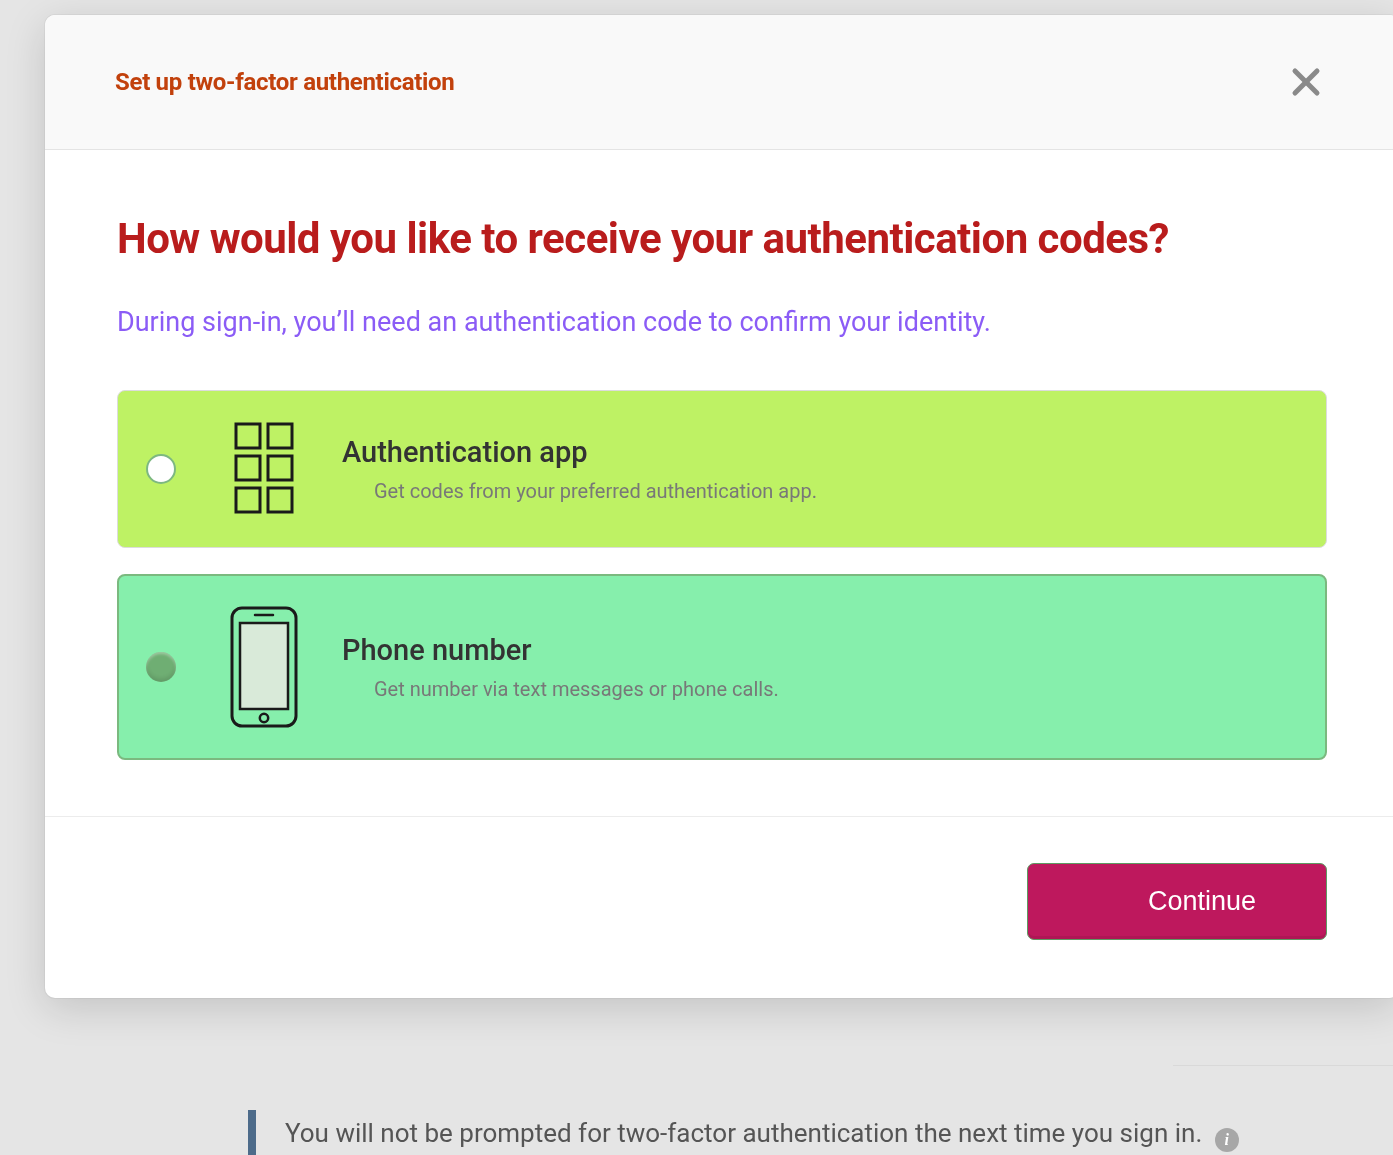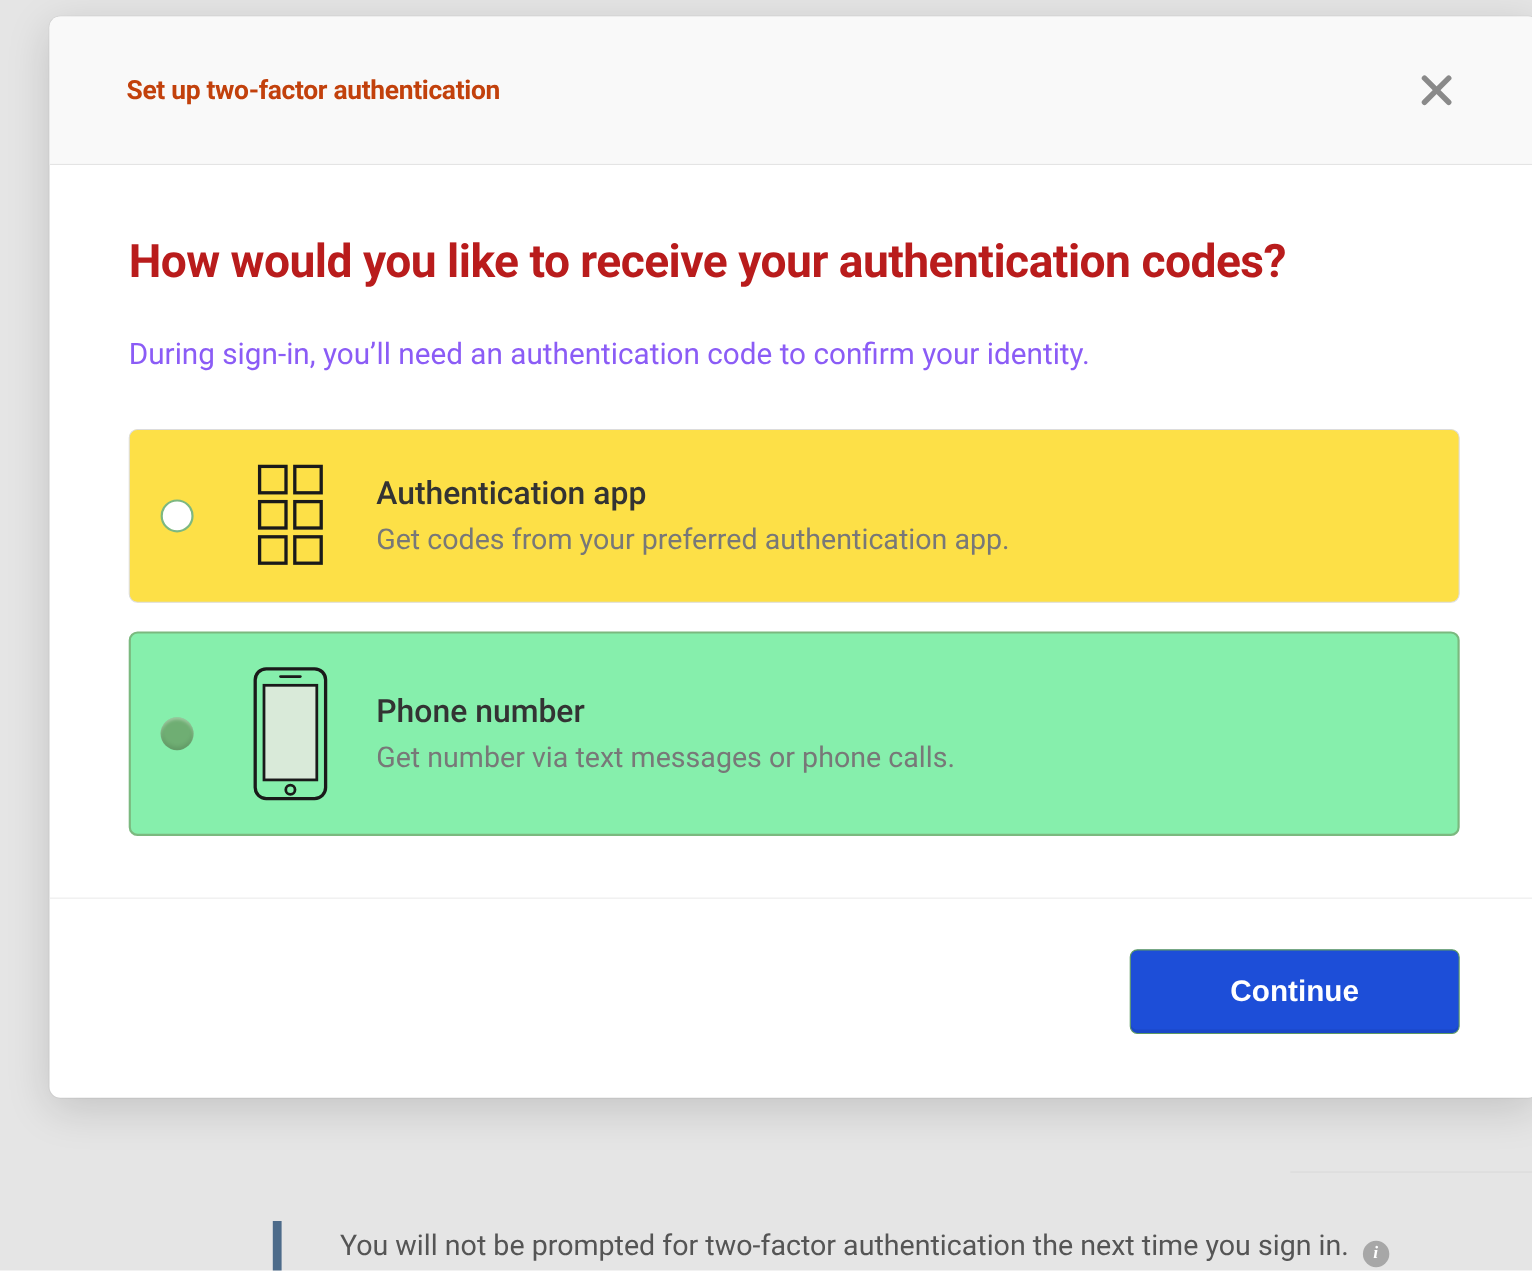--- a/index.html
+++ b/index.html
@@ -8,21 +8,20 @@
       background: #e5e5e5;
       width: 1393px;
       height: 1155px;
       position: relative;
       overflow: hidden;
     }
     .bg-text {
       position: absolute;
       color: #555;
       font-size: 26px;
-      margin-left: 24px;
     }
     .bg-text.a { right: 0; top: 430px; }
     .bg-text.b { left: 285px; bottom: 3px; white-space: nowrap; }
     .bg-text.b .info-badge {
       display: inline-flex;
       align-items: center;
       justify-content: center;
       width: 24px; height: 24px;
       background: #a7a7a7;
       border-radius: 50%;
@@ -99,21 +98,21 @@
       display: flex;
       flex-direction: column;
       gap: 26px;
     }
     .option {
       display: flex;
       align-items: center;
       border: 1px solid #dcdcdc;
       border-radius: 8px;
       padding: 30px 28px 30px 28px;
-      background: #fde047;
+      background: #bef264;
       cursor: pointer;
     }
     .option.selected {
       border: 2px solid #7bb97f;
       background: #86efac;
       padding: 29px 27px 29px 27px;
     }
     .radio {
       width: 30px; height: 30px;
       border: 2px solid #7db881;
@@ -140,40 +139,42 @@
       margin-right: 38px;
     }
     .opt-text { display: flex; flex-direction: column; }
     .opt-title {
       font-size: 29px;
       color: #333;
       font-weight: 500;
     }
     .opt-desc {
       margin-top: 10px;
-      font-size: 26px;
+      font-size: 20px;
       color: #787878;
+      margin-left: 32px;
     }
     .modal-footer {
       border-top: 1px solid #ececec;
       padding: 46px 72px 58px;
       display: flex;
       justify-content: flex-end;
     }
     .continue-btn {
-      background: #1d4ed8;
+      background: #be185d;
       color: #fff;
       font-size: 27px;
-      font-weight: 700;
+      font-weight: 400;
       border: 1px solid #5e9a62;
       border-radius: 7px;
       padding: 22px 70px;
       cursor: pointer;
       min-width: 300px;
       box-shadow: inset 0 -3px 0 rgba(0,0,0,0.08);
+      text-align: right;
     }
   </style>
 </head>
 <body>
 
 <div class="bg-lines">
   <div class="line" style="top:275px; width:220px;"></div>
   <div class="line" style="top:555px; width:220px;"></div>
   <div class="line" style="top:810px; width:220px;"></div>
   <div class="line" style="top:1065px; width:220px;"></div>

